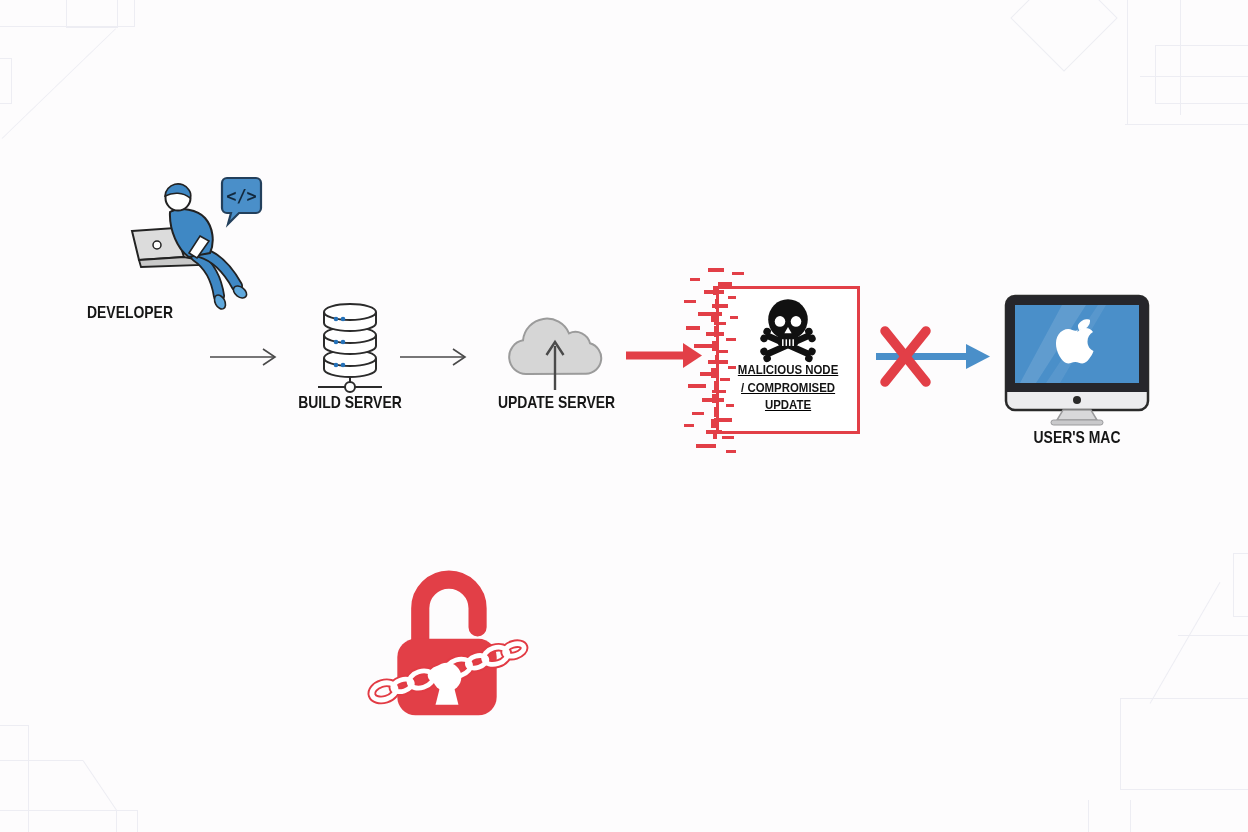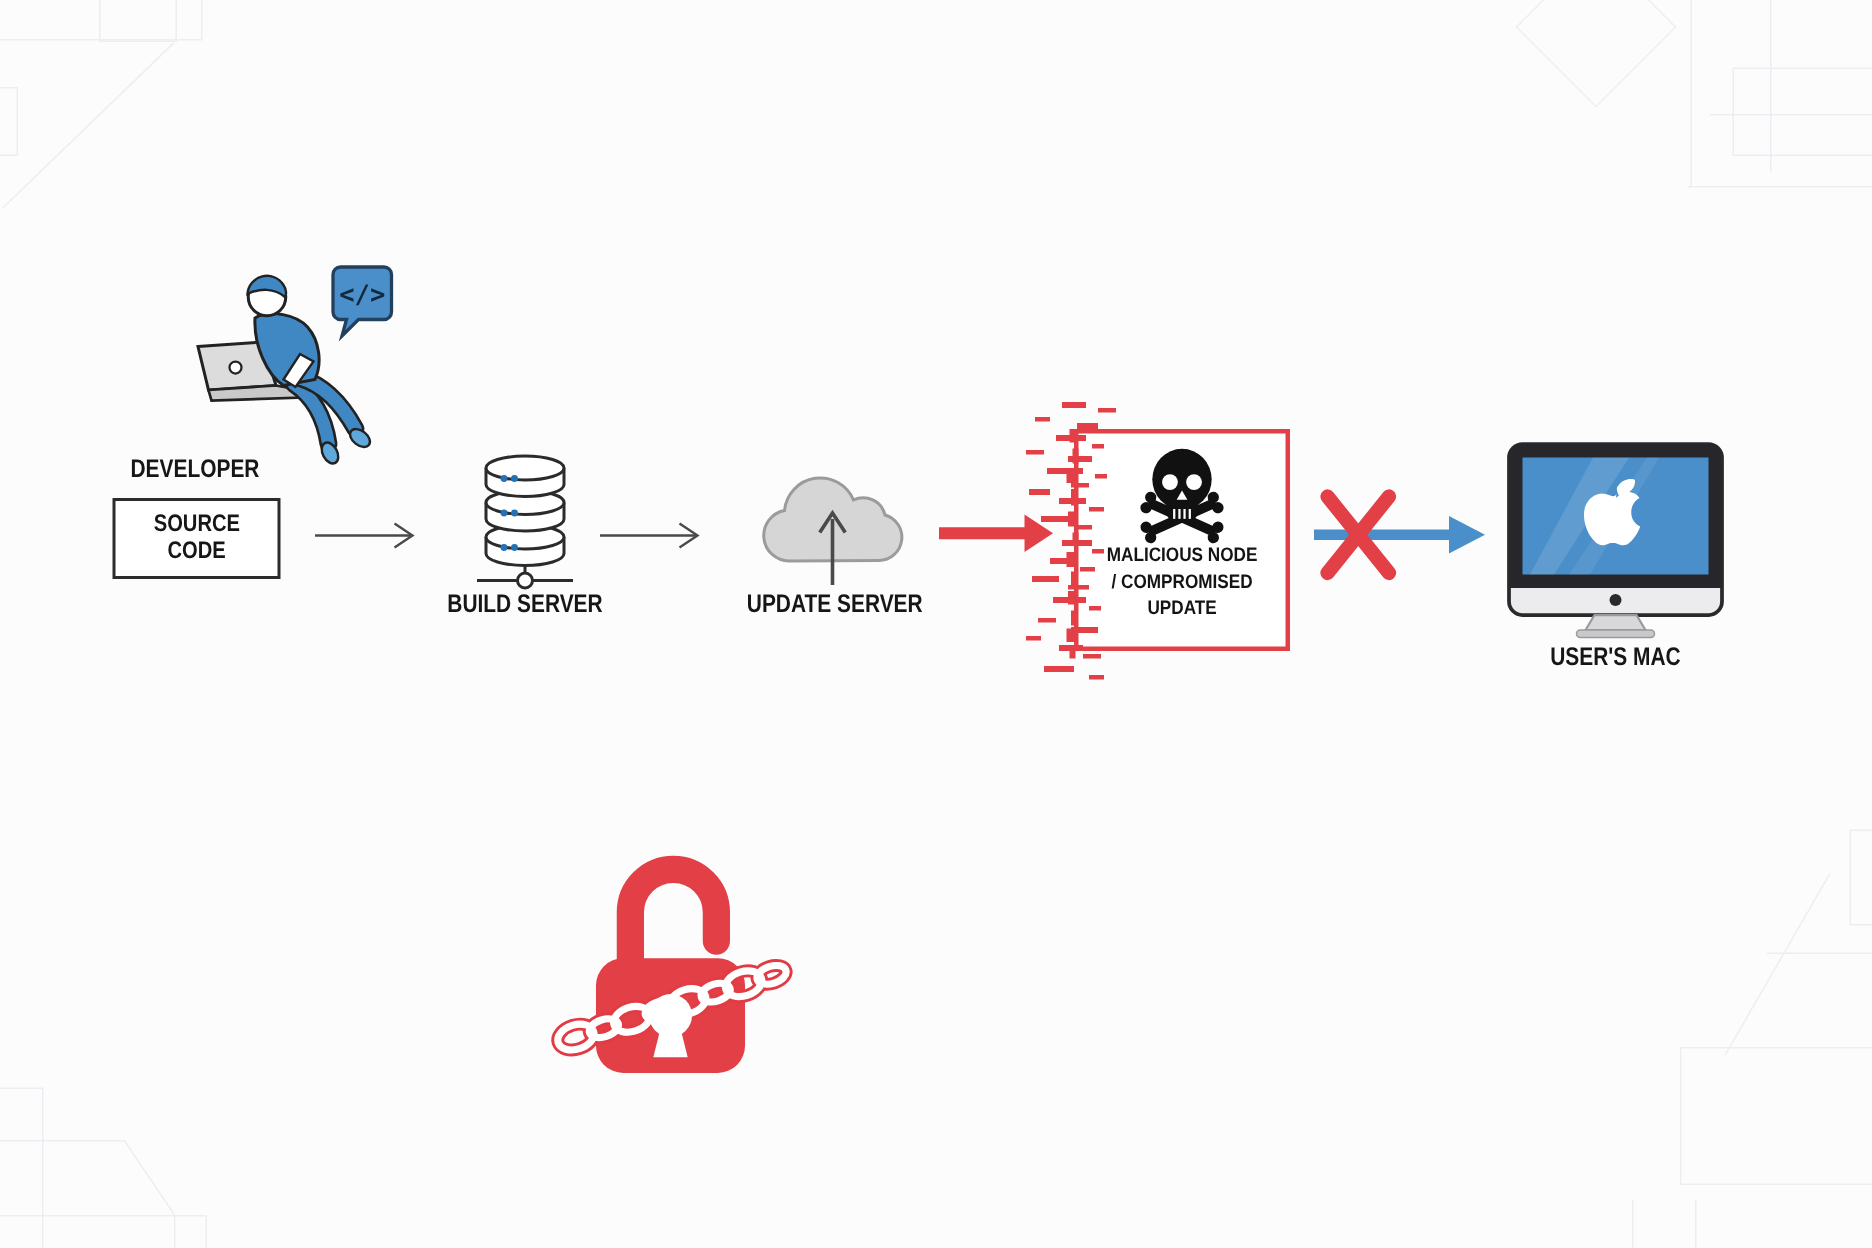--- a/index.html
+++ b/index.html
@@ -17,21 +17,21 @@
     text-align:center;transform:scaleX(0.82);letter-spacing:0px;white-space:nowrap;}
 
   .source-box{position:absolute;left:75px;top:332px;width:108px;height:50px;
     background:#fff;border:2px solid #2c2c2c;display:flex;flex-direction:column;
     align-items:center;justify-content:center;}
   .source-box span{display:block;font-weight:700;font-size:16px;line-height:1.15;
     color:#161616;transform:scaleX(0.84);}
 
   .mal-box{position:absolute;left:716px;top:286px;width:138px;height:142px;
     background:#fff;border:3px solid #e23f47;z-index:1;
-    display:flex;flex-direction:column;align-items:center;}
+    display:flex;flex-direction:column;align-items:center;text-decoration:underline;}
   .mal-box .mal-text{margin-top:2px;text-align:center;font-weight:700;font-size:13px;
     line-height:1.35;color:#141414;transform:scaleX(0.88);}
   .mal-text span{display:block;}
 
   .glitch{position:absolute;left:678px;top:266px;z-index:2;}
 
   .title-block{position:absolute;left:537px;top:608px;}
   .title-line{font-weight:700;font-size:47px;line-height:48px;color:#151515;
     transform:scaleX(0.80);transform-origin:left center;white-space:nowrap;letter-spacing:0;}
 
@@ -88,24 +88,20 @@
       <ellipse cx="110" cy="142" rx="7.5" ry="4.8" transform="rotate(62 110 142)" fill="#5fa8dc" stroke="#222" stroke-width="1.6"></ellipse>
       <ellipse cx="130" cy="132" rx="7.5" ry="4.8" transform="rotate(38 130 132)" fill="#5fa8dc" stroke="#222" stroke-width="1.6"></ellipse>
       <path d="M60,52 C70,46 88,50 95,58 C103,67 105,82 100,93 L79,97 C68,90 59,70 60,52 Z" fill="#3f88c4" stroke="#222" stroke-width="2"></path>
       <polygon points="90,76 99,81 87,98 79,93" fill="#fff" stroke="#222" stroke-width="1.6"></polygon>
       <circle cx="68" cy="38" r="12.5" fill="#fff" stroke="#222" stroke-width="2"></circle>
       <path d="M55,36 a13,13 0 0 1 24,-6 c2,3 2,6 1,8 c-7,-6 -17,-6 -25,-2 z" fill="#3f88c4" stroke="#222" stroke-width="1.6"></path>
     </g>
   </svg>
   <div class="icon-label" style="left:70px;top:303px;width:120px;">DEVELOPER</div>
 
-  <div class="source-box">
-    <span>SOURCE</span>
-    <span>CODE</span>
-  </div>
 
   <svg style="left:208px;top:346px;" width="76" height="22" viewBox="0 0 76 22">
     <line x1="2" y1="11" x2="66" y2="11" stroke="#4a4a4a" stroke-width="1.6"></line>
     <polyline points="55,3 67,11 55,19" fill="none" stroke="#4a4a4a" stroke-width="1.6"></polyline>
   </svg>
 
   <svg style="left:305px;top:300px;" width="90" height="96" viewBox="0 0 90 96">
     <line x1="45" y1="70" x2="45" y2="84" stroke="#2b2b2b" stroke-width="2"></line>
     <line x1="13" y1="87" x2="77" y2="87" stroke="#2b2b2b" stroke-width="2"></line>
     <g stroke="#2b2b2b" stroke-width="2" fill="#fff">

